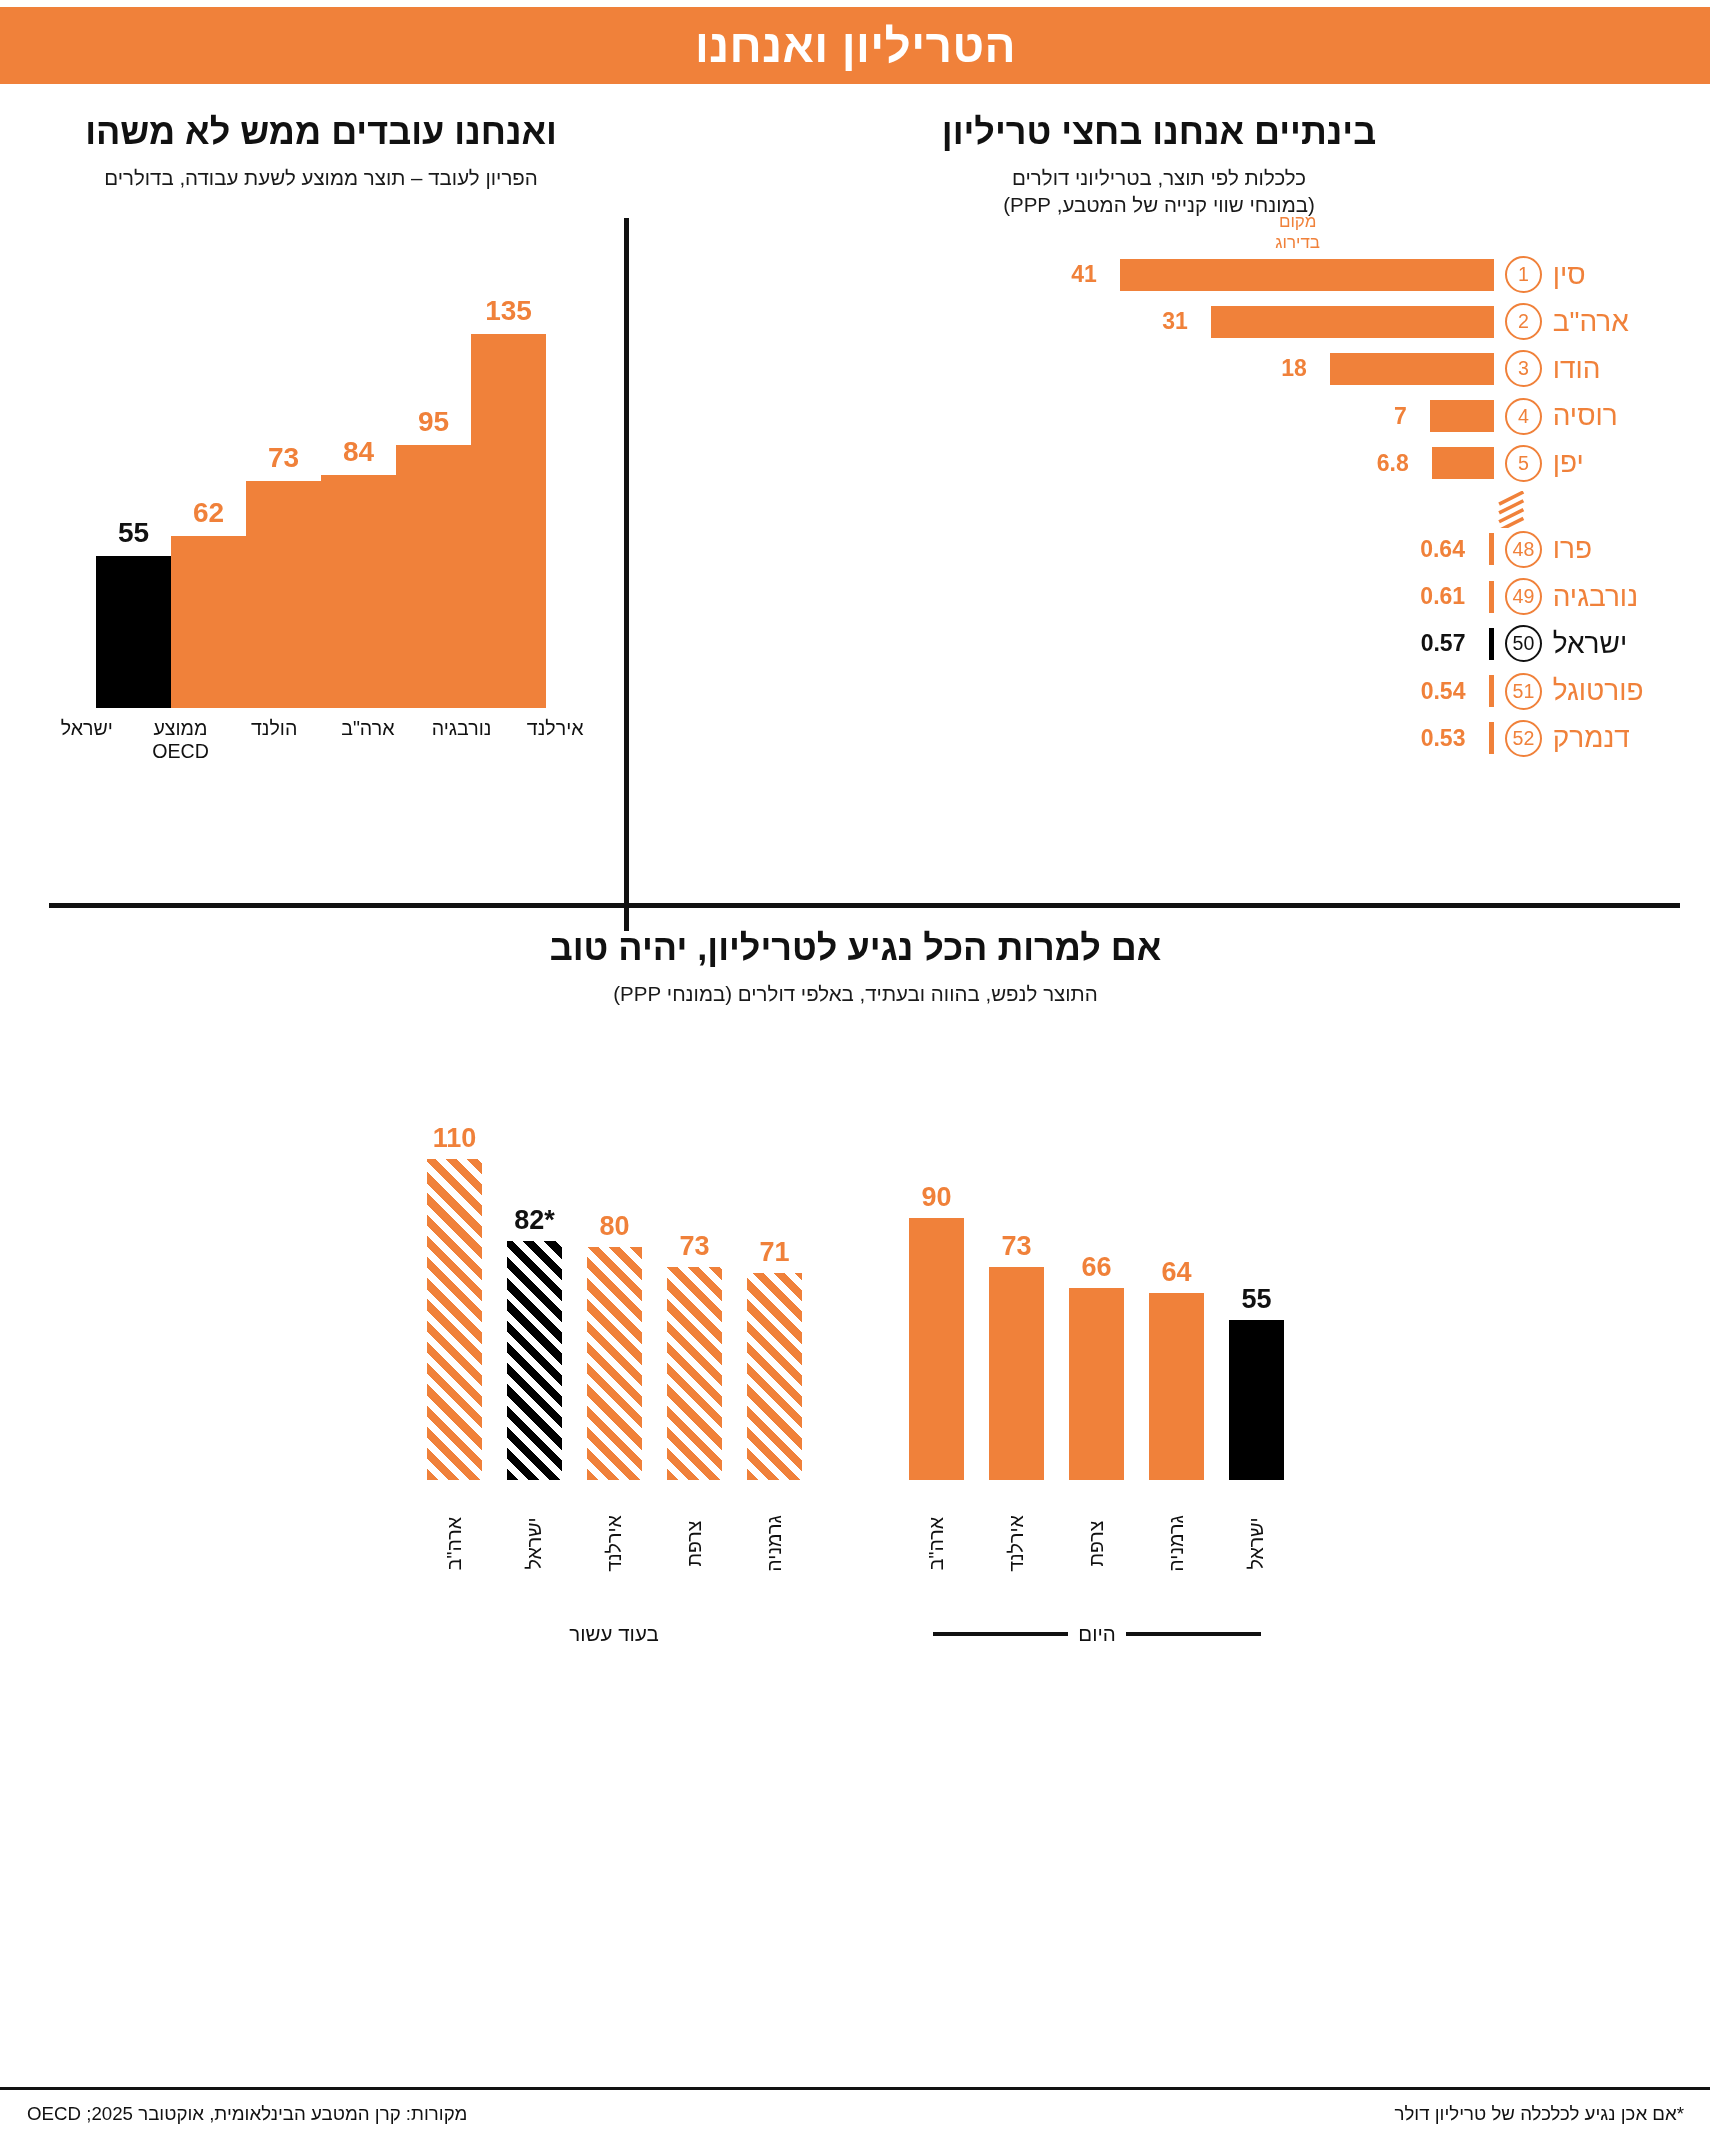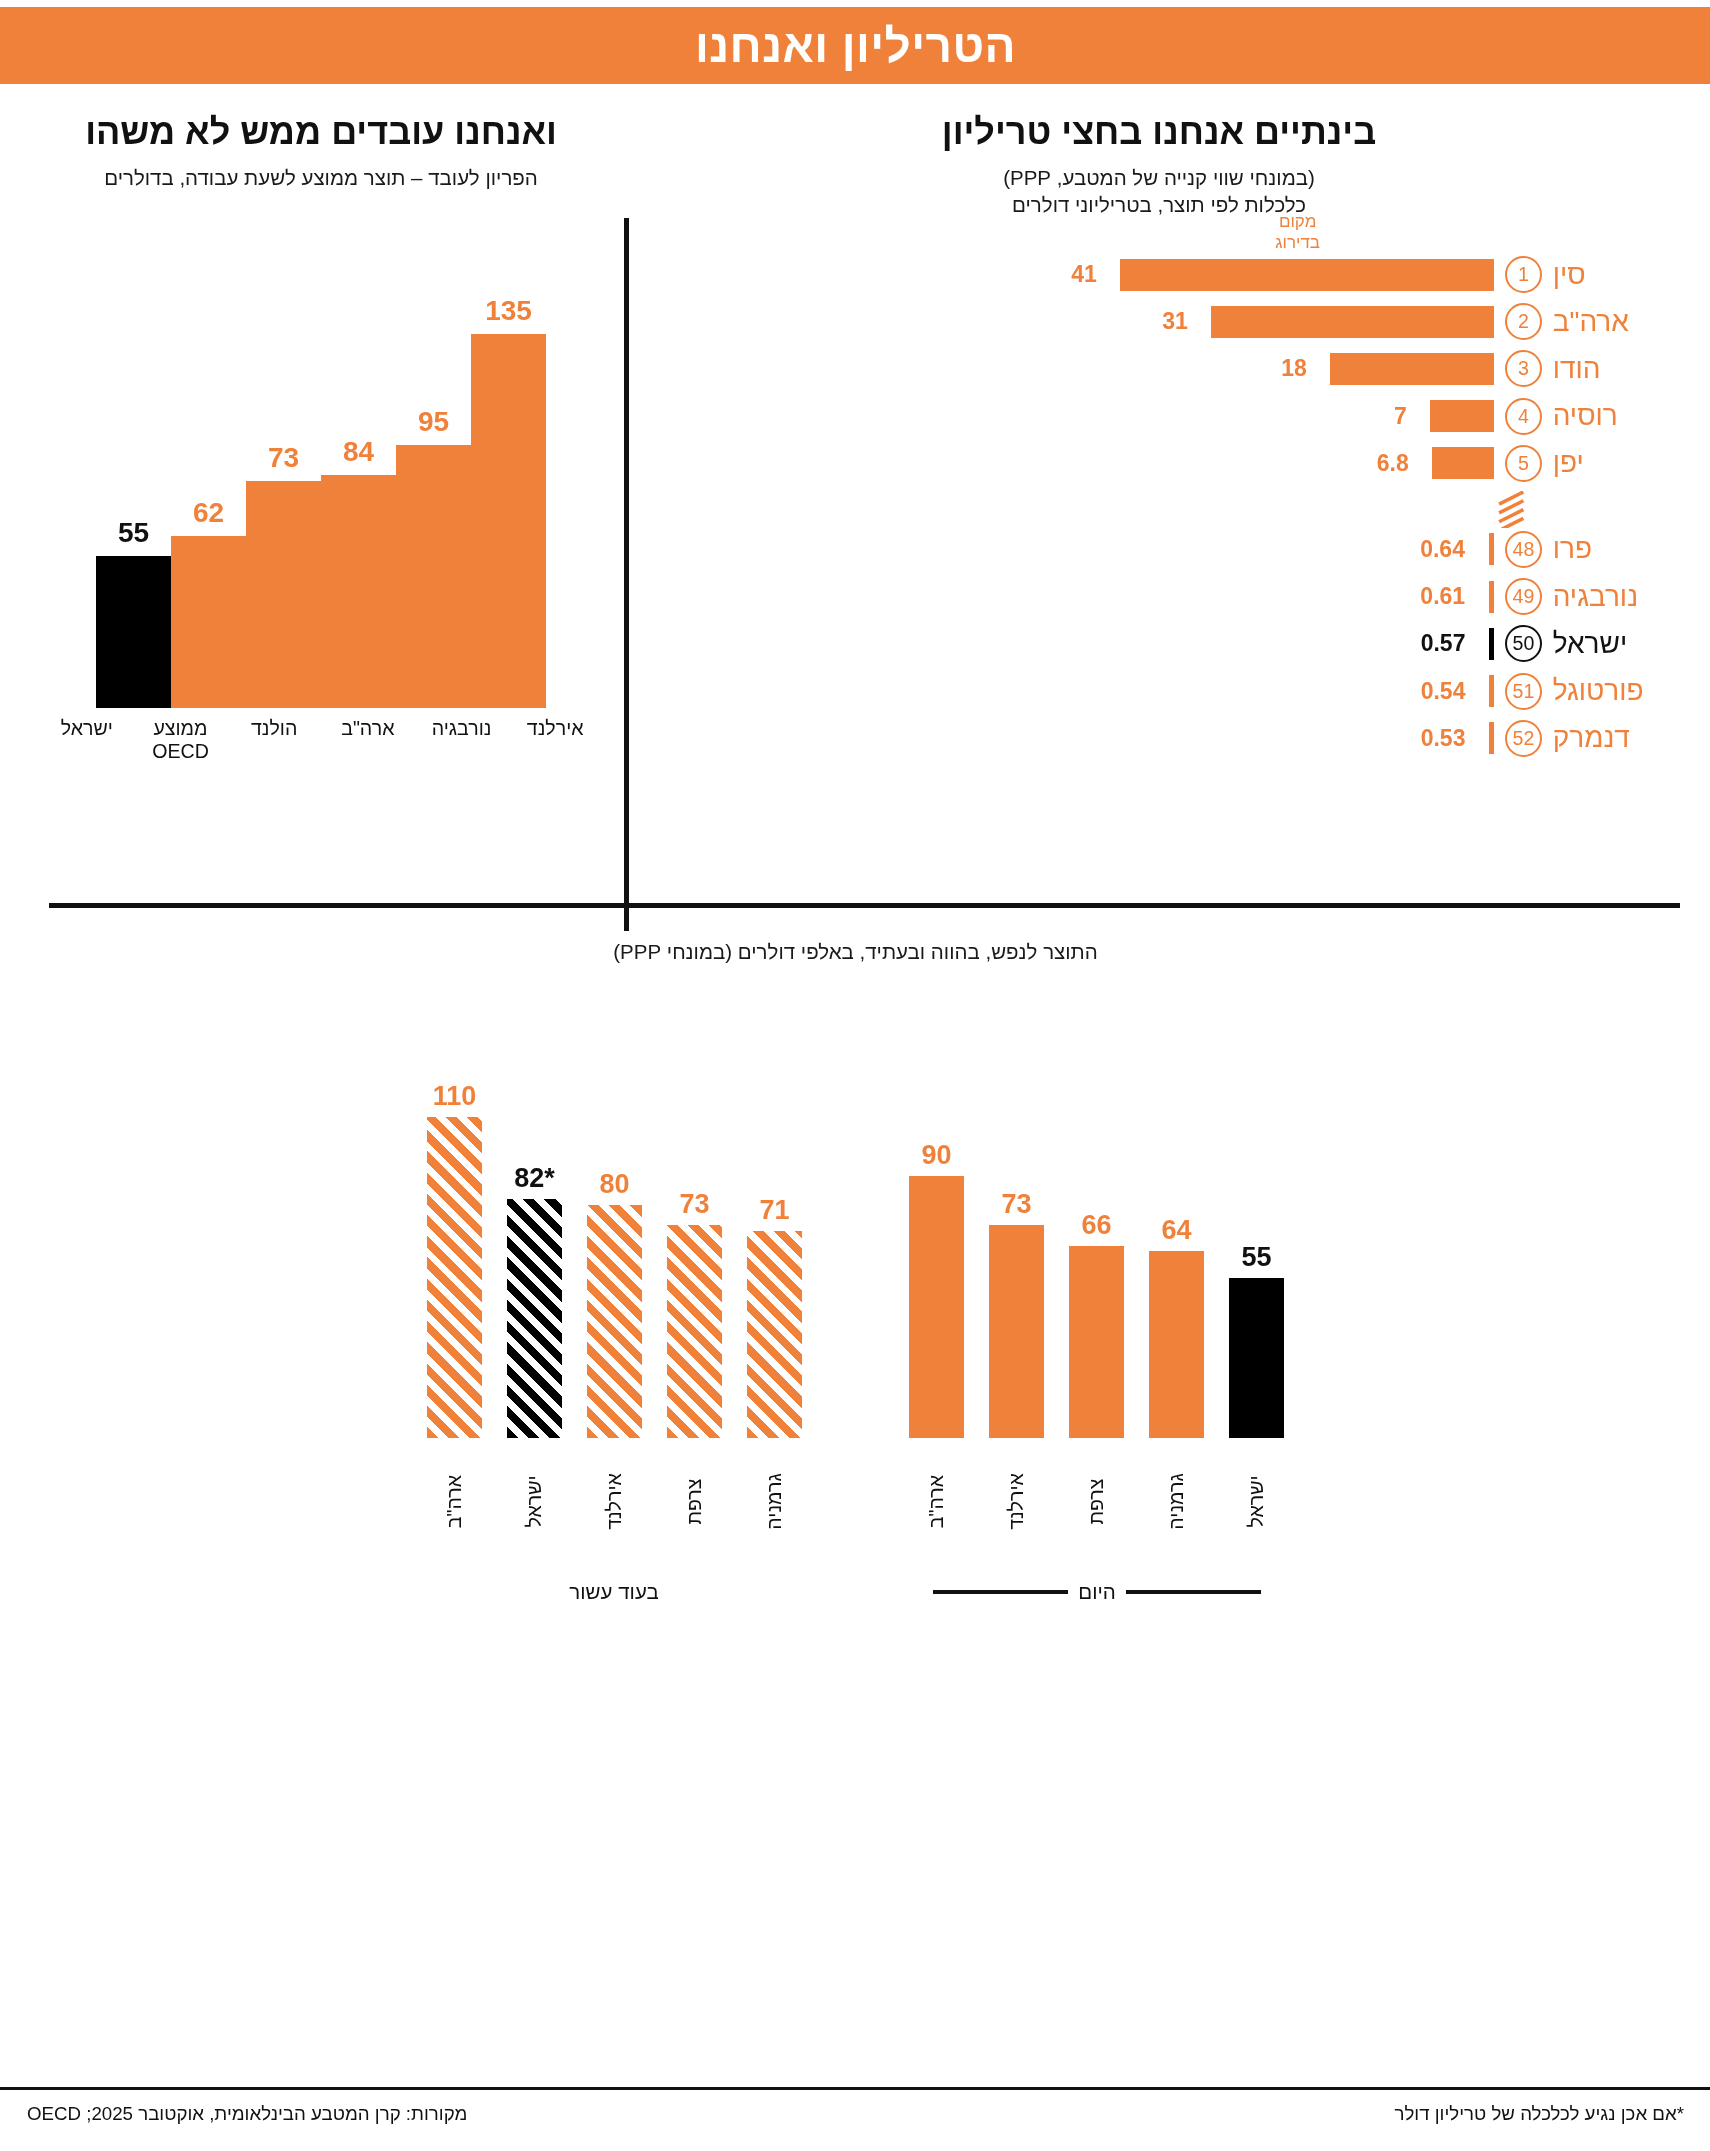--- a/index.html
+++ b/index.html
@@ -286,22 +286,22 @@
         <div class="col-label">ארה"ב</div>
         <div class="col-label">הולנד</div>
         <div class="col-label">ממוצע<br>OECD</div>
         <div class="col-label">ישראל</div>
       </div>
   </div>
 
   <div class="right-panel">
     <div class="panel-title">בינתיים אנחנו בחצי טריליון</div>
     <div class="panel-sub">
+      <div>כלכלות לפי תוצר, בטריליוני דולרים</div>
       <div>(במונחי שווי קנייה של המטבע, PPP)</div>
-      <div>כלכלות לפי תוצר, בטריליוני דולרים</div>
     </div>
 
     <div class="rank-head">
       <div>מקום</div>
       <div>בדירוג</div>
     </div>
 
     <div class="rank-list" id="rank-list">
         <div class="rank-row">
           <div class="rank-name">סין</div>
@@ -393,20 +393,21 @@
             <div class="rank-val">0.53</div>
           </div>
         </div>
       </div>
   </div>
 </div>
 
 <div class="divider-horiz"></div>
 
 <div class="bottom-panel">
+  <div class="panel-title">אם למרות הכל נגיע לטריליון, יהיה טוב</div>
   <div class="panel-sub">התוצר לנפש, בהווה ובעתיד, באלפי דולרים (במונחי PPP)</div>
 
   <div class="bottom-chart" id="bottom-chart">
       <div class="bgroup future">
         <div class="bitem">
           <div class="bvalue">110</div>
           <div class="bbar hatch-orange" style="height: 321px;"></div>
         </div>
         <div class="bitem">
           <div class="bvalue black">82*</div>

